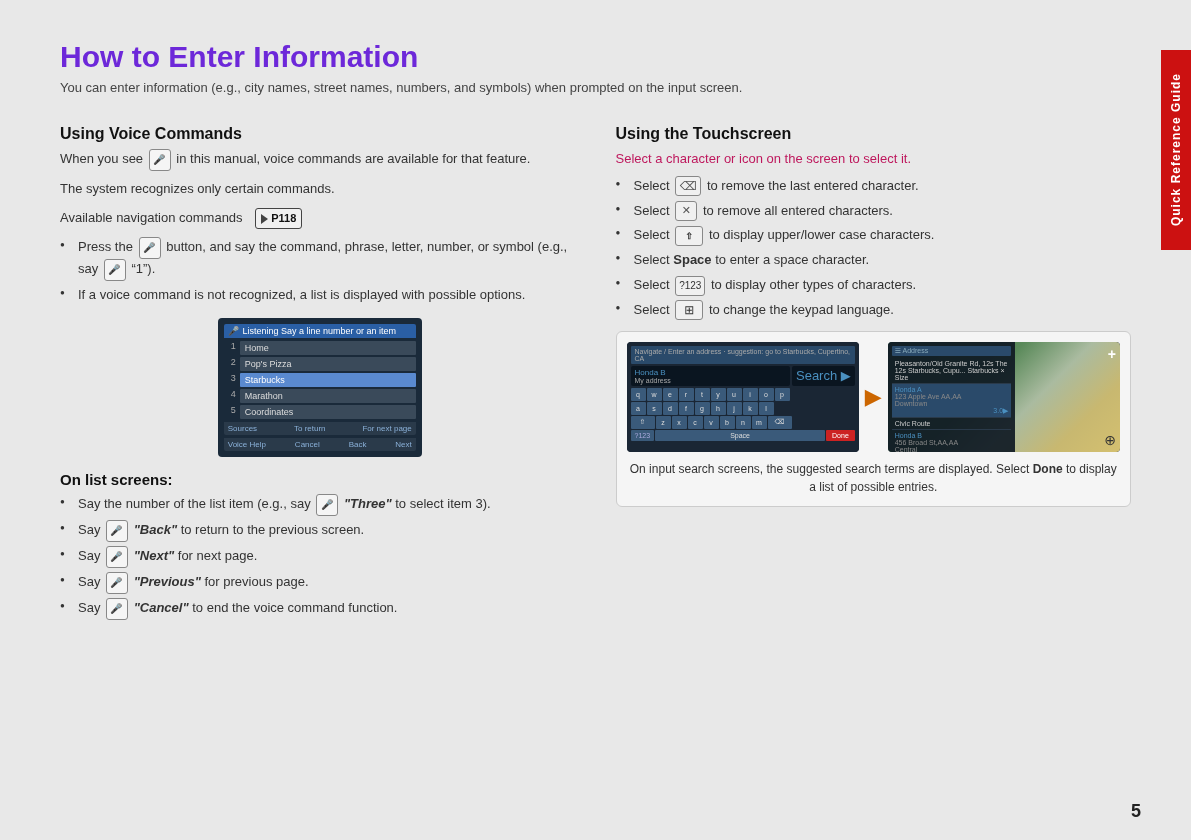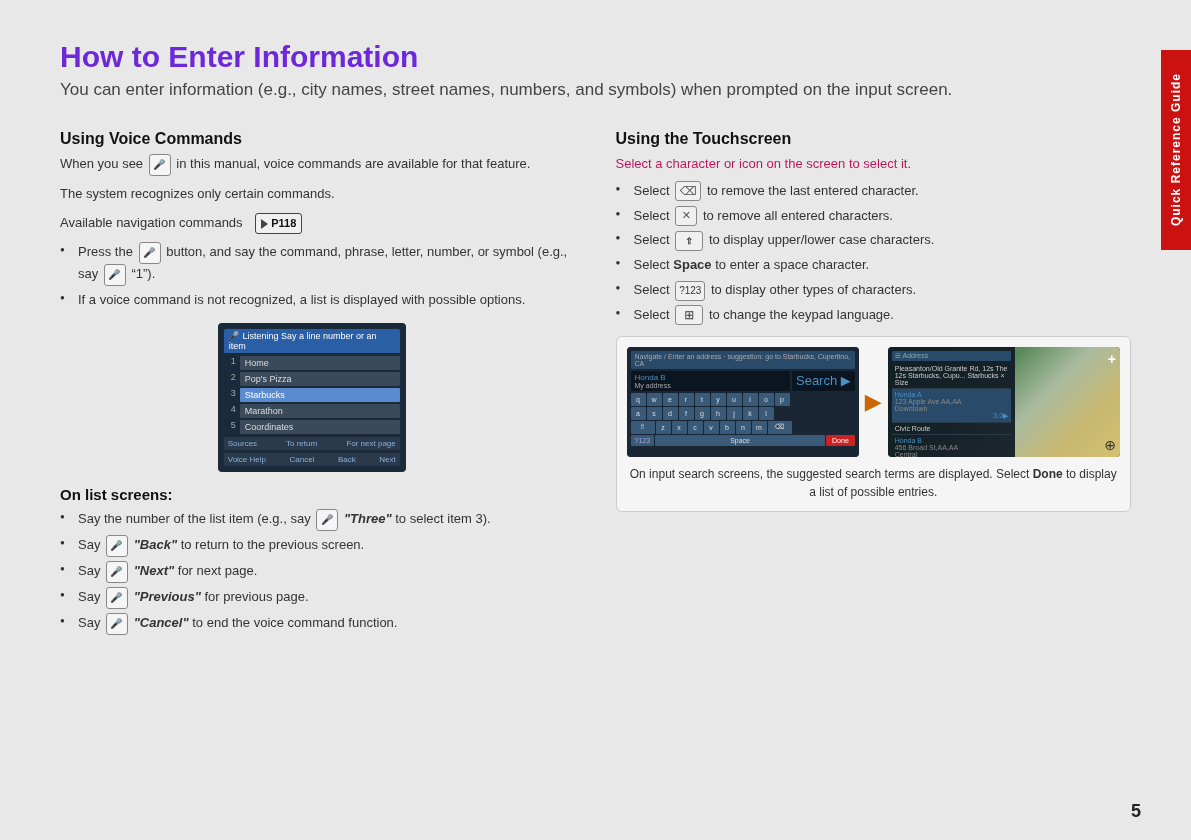--- a/index.html
+++ b/index.html
@@ -55,21 +55,21 @@
     }
 
     
     .main-title {
       font-size: 30px;
       font-weight: bold;
       color: #6d28d9;
       margin-bottom: 6px;
     }
     .main-subtitle {
-      font-size: 17px;
+      font-size: 13px;
       color: #444;
       margin-bottom: 30px;
     }
 
     
     .two-col {
       display: flex;
       gap: 40px;
     }
     .col-left {
@@ -162,21 +162,21 @@
 
     
     .screenshot-container {
       margin: 12px auto;
       width: 200px;
     }
     .screenshot {
       background: #1a2a3a;
       border-radius: 4px;
       padding: 6px;
-      width: 188px;
+      width: 204px;
     }
     .screenshot-title-bar {
       background: #2a5fa5;
       color: white;
       font-size: 9px;
       padding: 2px 5px;
       border-radius: 2px 2px 0 0;
       margin-bottom: 3px;
     }
     .screenshot-row {

